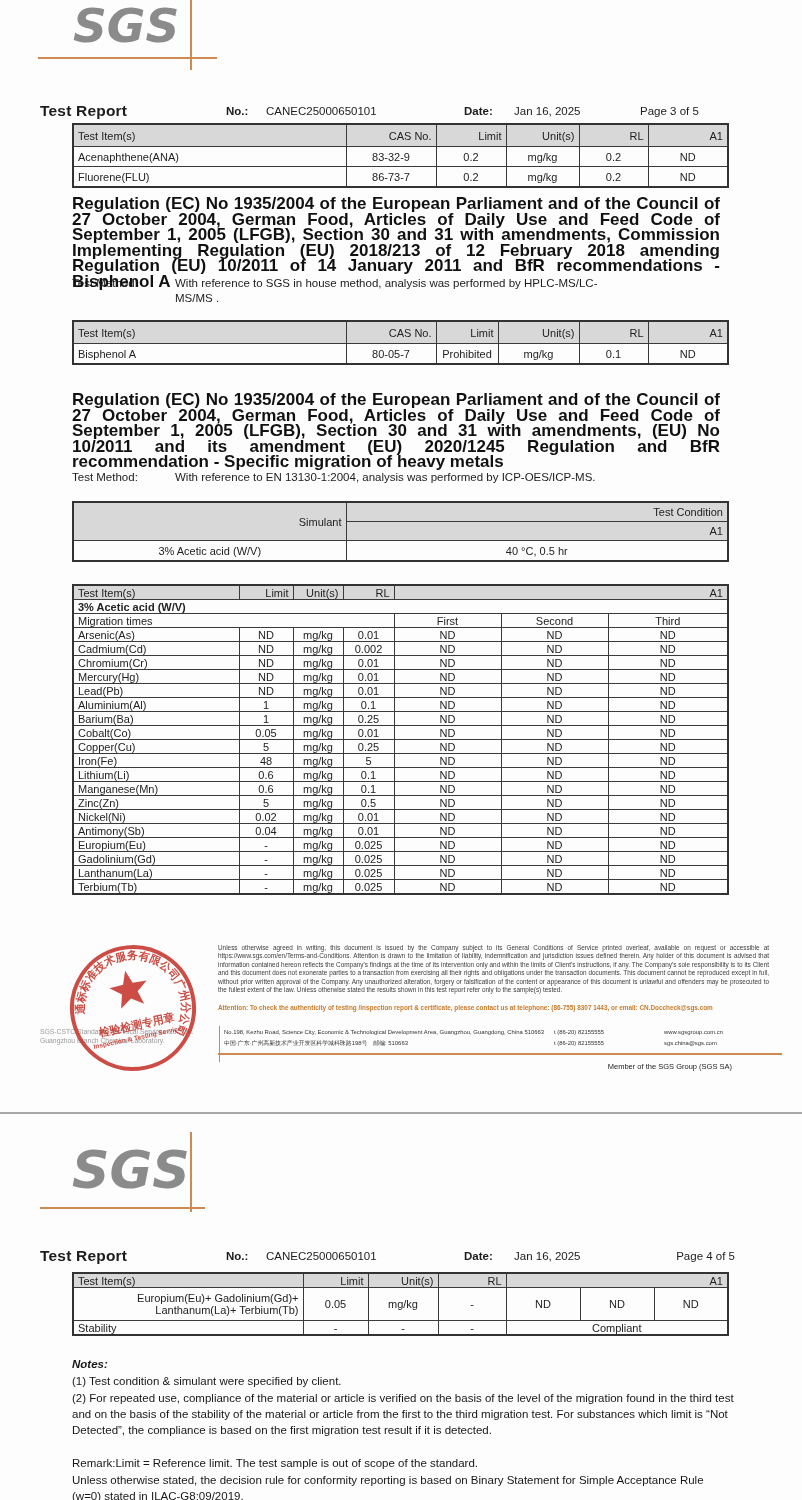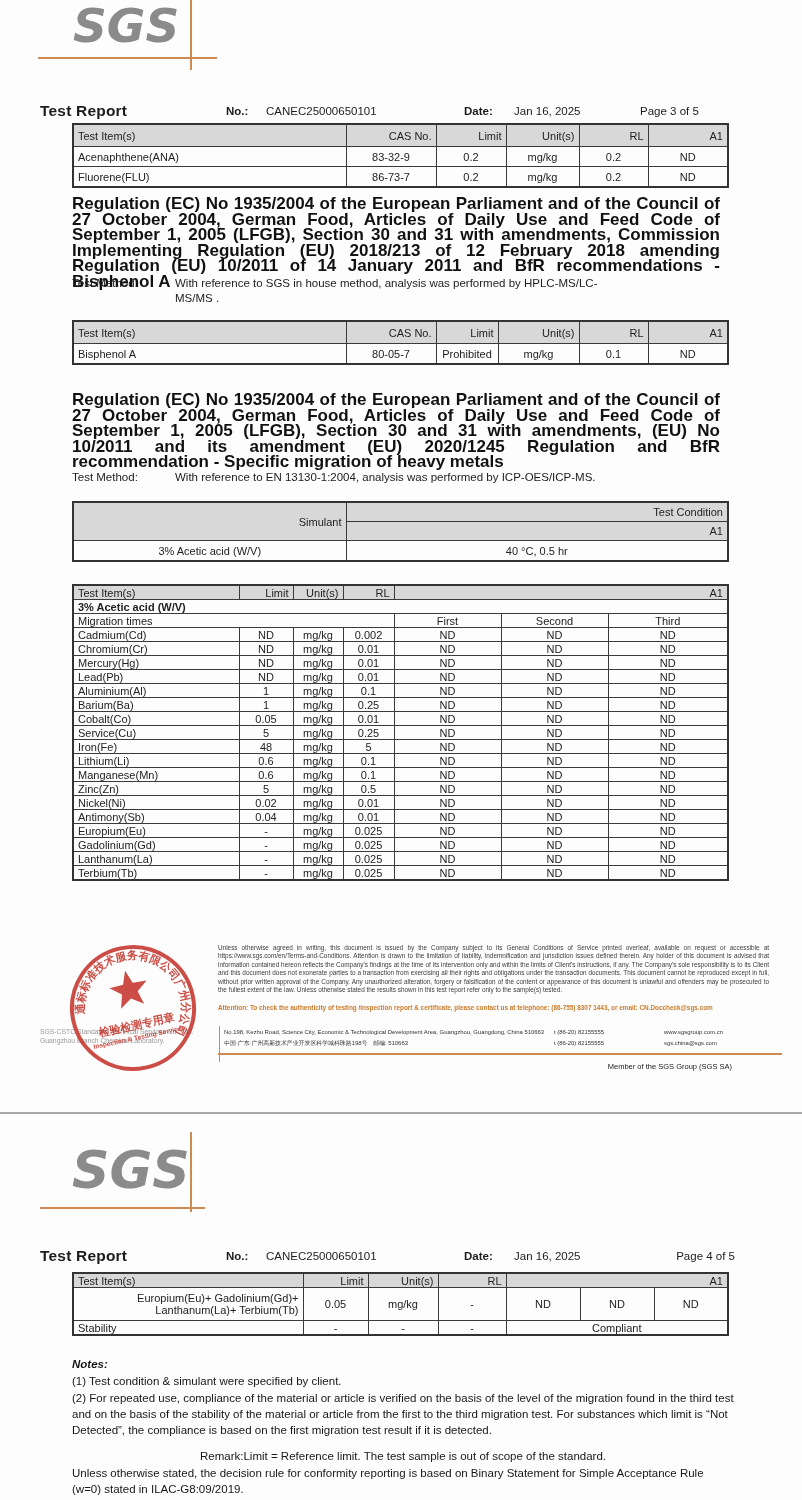--- a/index.html
+++ b/index.html
@@ -200,20 +200,29 @@
     </tr>
     <tr>
       <td colspan="4" class="lft">Migration times</td>
       <td>First</td>
       <td>Second</td>
       <td>Third</td>
     </tr>
   </tbody>
   <tbody>
       <tr>
+        <td>Arsenic(As)</td>
+        <td>ND</td>
+        <td>mg/kg</td>
+        <td>0.01</td>
+        <td>ND</td>
+        <td>ND</td>
+        <td>ND</td>
+      </tr>
+      <tr>
         <td>Cadmium(Cd)</td>
         <td>ND</td>
         <td>mg/kg</td>
         <td>0.002</td>
         <td>ND</td>
         <td>ND</td>
         <td>ND</td>
       </tr>
       <tr>
         <td>Chromium(Cr)</td>
@@ -263,21 +272,21 @@
       <tr>
         <td>Cobalt(Co)</td>
         <td>0.05</td>
         <td>mg/kg</td>
         <td>0.01</td>
         <td>ND</td>
         <td>ND</td>
         <td>ND</td>
       </tr>
       <tr>
-        <td>Service(Cu)</td>
+        <td>Copper(Cu)</td>
         <td>5</td>
         <td>mg/kg</td>
         <td>0.25</td>
         <td>ND</td>
         <td>ND</td>
         <td>ND</td>
       </tr>
       <tr>
         <td>Iron(Fe)</td>
         <td>48</td>
@@ -459,15 +468,15 @@
     <td>-</td>
     <td colspan="3">Compliant</td>
   </tr>
 </tbody>
   </table>
 
 <div class="notes" style="top:1356px;">
   <p class="nt">Notes:</p>
   <p>(1) Test condition &amp; simulant were specified by client.</p>
   <p>(2) For repeated use, compliance of the material or article is verified on the basis of the level of the migration found in the third test and on the basis of the stability of the material or article from the first to the third migration test. For substances which limit is “Not Detected”, the compliance is based on the first migration test result if it is detected.</p>
-  <p style="margin-top:10px;text-align:center;">Remark:Limit = Reference limit. The test sample is out of scope of the standard.</p>
+  <p style="margin-top:17px;">Remark:Limit = Reference limit. The test sample is out of scope of the standard.</p>
   <p>Unless otherwise stated, the decision rule for conformity reporting is based on Binary Statement for Simple Acceptance Rule (w=0) stated in ILAC-G8:09/2019.</p>
 </div>
 
 </body></html>

